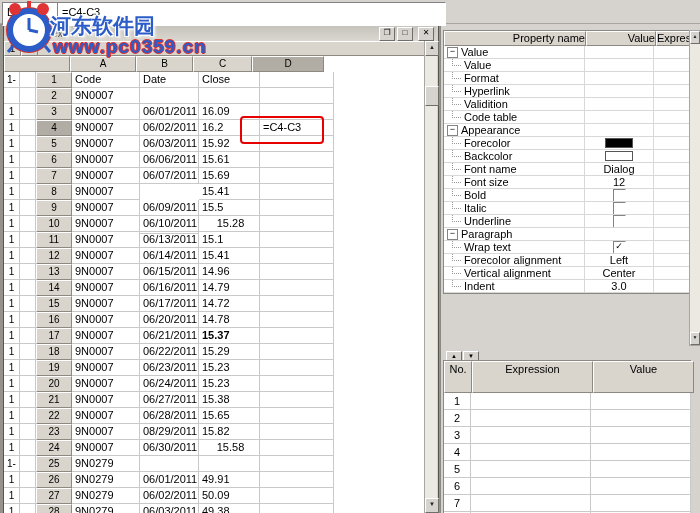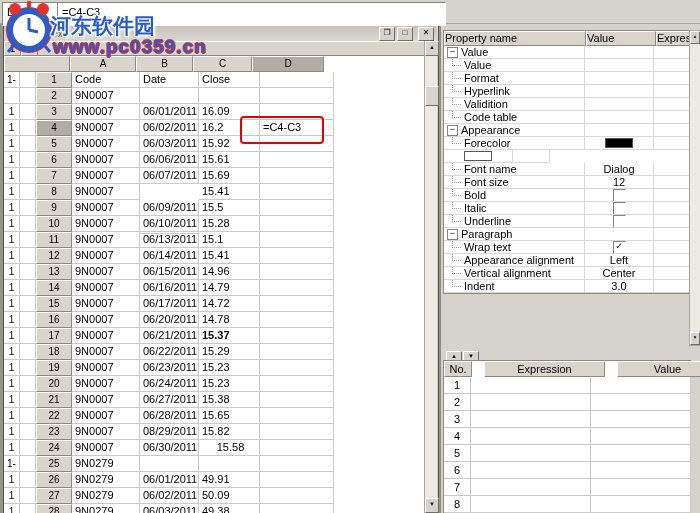--- a/index.html
+++ b/index.html
@@ -35,40 +35,40 @@
   
   #sheet-scroll{position:absolute;left:420px;top:15px;width:12px;height:472px;background:#ece9e3;border-left:1px solid #a8a6a0;}
   .sbtn{position:absolute;left:0;width:12px;height:13px;background:#d6d3ce;border:1px solid;border-color:#fff #6f6d68 #6f6d68 #fff;font-size:6px;text-align:center;line-height:11px;color:#222;}
   .sbtn.bottom{bottom:0;}
   .sthumb{position:absolute;left:0;top:45px;width:12px;height:18px;background:#d6d3ce;border:1px solid;border-color:#fff #6f6d68 #6f6d68 #fff;}
 
   
   #rightpanel{position:absolute;left:440px;top:23px;width:260px;height:490px;background:#d6d3ce;border-left:1px solid #8b8981;}
   #propgrid{position:absolute;left:2px;top:7px;width:246px;background:#fff;border:1px solid #8b8981;}
   .phrow{display:flex;height:15px;}
-  .phcell{background:#d9d5cd;border-top:1px solid #fff;border-left:1px solid #fff;border-right:1px solid #8b8981;border-bottom:1px solid #8b8981;text-align:left;line-height:13px;flex:none;overflow:hidden;}
+  .phcell{background:#d9d5cd;border-top:1px solid #fff;border-left:1px solid #fff;border-right:1px solid #8b8981;border-bottom:1px solid #8b8981;text-align:right;line-height:13px;flex:none;overflow:hidden;}
   .prow{display:flex;height:13px;}
   .pcell{border-right:1px solid #d8d8d8;border-bottom:1px solid #d8d8d8;flex:none;display:flex;align-items:center;overflow:hidden;white-space:nowrap;font-size:11px;}
   .pname{width:140px;}
   .pval{width:68px;justify-content:center;}
   .pexpr{width:36px;}
   .pm{width:9px;height:9px;border:1px solid #848284;background:#fff;font-size:9px;line-height:7px;text-align:center;margin:0 3px;flex:none;}
   .tick{width:8px;height:7px;border-left:1px dotted #9a9a9a;border-bottom:1px dotted #9a9a9a;margin:0 3px 0 8px;position:relative;top:-3px;flex:none;}
   .swatch{width:26px;height:8px;border:1px solid #555;display:inline-block;}
   .cbox{width:11px;height:11px;background:#fff;border:1px solid;border-color:#848284 #fff #fff #848284;font-size:9px;line-height:9px;text-align:center;display:inline-block;}
   #prop-scroll{position:absolute;left:248px;top:7px;width:10px;height:314px;background:#ece9e3;border:1px solid #a8a6a0;}
   #prop-scroll .sbtn{width:8px;height:11px;font-size:5px;line-height:9px;}
 
   
   #splitbtns{position:absolute;left:5px;top:328px;display:flex;gap:1px;}
   .splitbtn{width:14px;height:11px;background:#d6d3ce;border:1px solid;border-color:#fff #6f6d68 #6f6d68 #fff;font-size:6px;line-height:9px;text-align:center;}
 
   
   #exprtable{position:absolute;left:2px;top:337px;width:246px;background:#fff;border:1px solid #8b8981;}
-  #expr-header{display:flex;height:16px;gap:12px;}
+  #expr-header{display:flex;height:32px;}
   .ehcell{background:#d9d5cd;border-top:1px solid #fff;border-left:1px solid #fff;border-right:1px solid #8b8981;border-bottom:1px solid #8b8981;text-align:center;line-height:14px;flex:none;overflow:hidden;}
   .erow{display:flex;height:17px;}
   .ecell{border-right:1px solid #c9c9c9;border-bottom:1px solid #c9c9c9;flex:none;text-align:center;line-height:16px;overflow:hidden;}
 
   
   #redbox{position:absolute;left:240px;top:116px;width:80px;height:24px;border:2px solid #e60000;border-radius:4px;z-index:60;}
   #watermark{position:absolute;left:0;top:0;z-index:70;pointer-events:none;}
   #wm-clock{position:absolute;left:2px;top:0;}
   #wm-name{position:absolute;left:50px;top:12px;font-size:21px;font-weight:bold;color:#2b5cc8;white-space:nowrap;
     text-shadow:-1px -1px 0 #fff,1px -1px 0 #fff,-1px 1px 0 #fff,1px 1px 0 #fff,2px 2px 3px rgba(255,255,255,.9);}
@@ -200,21 +200,21 @@
               <div class="dcell" style="width: 57px;">15.5</div>
               <div class="dcell" style="width: 70px;"></div>
               <div class="fill"></div>
             </div>
             <div class="srow">
               <div class="ocell" style="width: 15px;">1</div>
               <div class="ocell" style="width: 15px;"></div>
               <div class="hcell" style="width: 34px; line-height: 14px;">10</div>
               <div class="dcell" style="width: 64px;">9N0007</div>
               <div class="dcell" style="width: 55px;">06/10/2011</div>
-              <div class="dcell" style="width: 57px;">15.28</div>
+              <div class="dcell" style="width: 57px; text-align: center;">15.28</div>
               <div class="dcell" style="width: 70px;"></div>
               <div class="fill"></div>
             </div>
             <div class="srow">
               <div class="ocell" style="width: 15px;">1</div>
               <div class="ocell" style="width: 15px;"></div>
               <div class="hcell" style="width: 34px; line-height: 14px;">11</div>
               <div class="dcell" style="width: 64px;">9N0007</div>
               <div class="dcell" style="width: 55px;">06/13/2011</div>
               <div class="dcell" style="width: 57px;">15.1</div>
@@ -470,20 +470,24 @@
             <div class="pcell pname">
               <span class="tick"></span>
               <span>Forecolor</span>
             </div>
             <div class="pcell pval">
               <span class="swatch" style="background: rgb(0, 0, 0);"></span>
             </div>
             <div class="pcell pexpr"></div>
           </div>
           <div class="prow">
+            <div class="pcell pname">
+              <span class="tick"></span>
+              <span>Backcolor</span>
+            </div>
             <div class="pcell pval">
               <span class="swatch" style="background: rgb(255, 255, 255);"></span>
             </div>
             <div class="pcell pexpr"></div>
           </div>
           <div class="prow">
             <div class="pcell pname">
               <span class="tick"></span>
               <span>Font name</span>
             </div>
@@ -542,21 +546,21 @@
               <span>Wrap text</span>
             </div>
             <div class="pcell pval">
               <span class="cbox">✓</span>
             </div>
             <div class="pcell pexpr"></div>
           </div>
           <div class="prow">
             <div class="pcell pname">
               <span class="tick"></span>
-              <span>Appearance alignment</span>
+              <span>Forecolor alignment</span>
             </div>
             <div class="pcell pval">Left</div>
             <div class="pcell pexpr"></div>
           </div>
           <div class="prow">
             <div class="pcell pname">
               <span class="tick"></span>
               <span>Vertical alignment</span>
             </div>
             <div class="pcell pval">Center</div>

